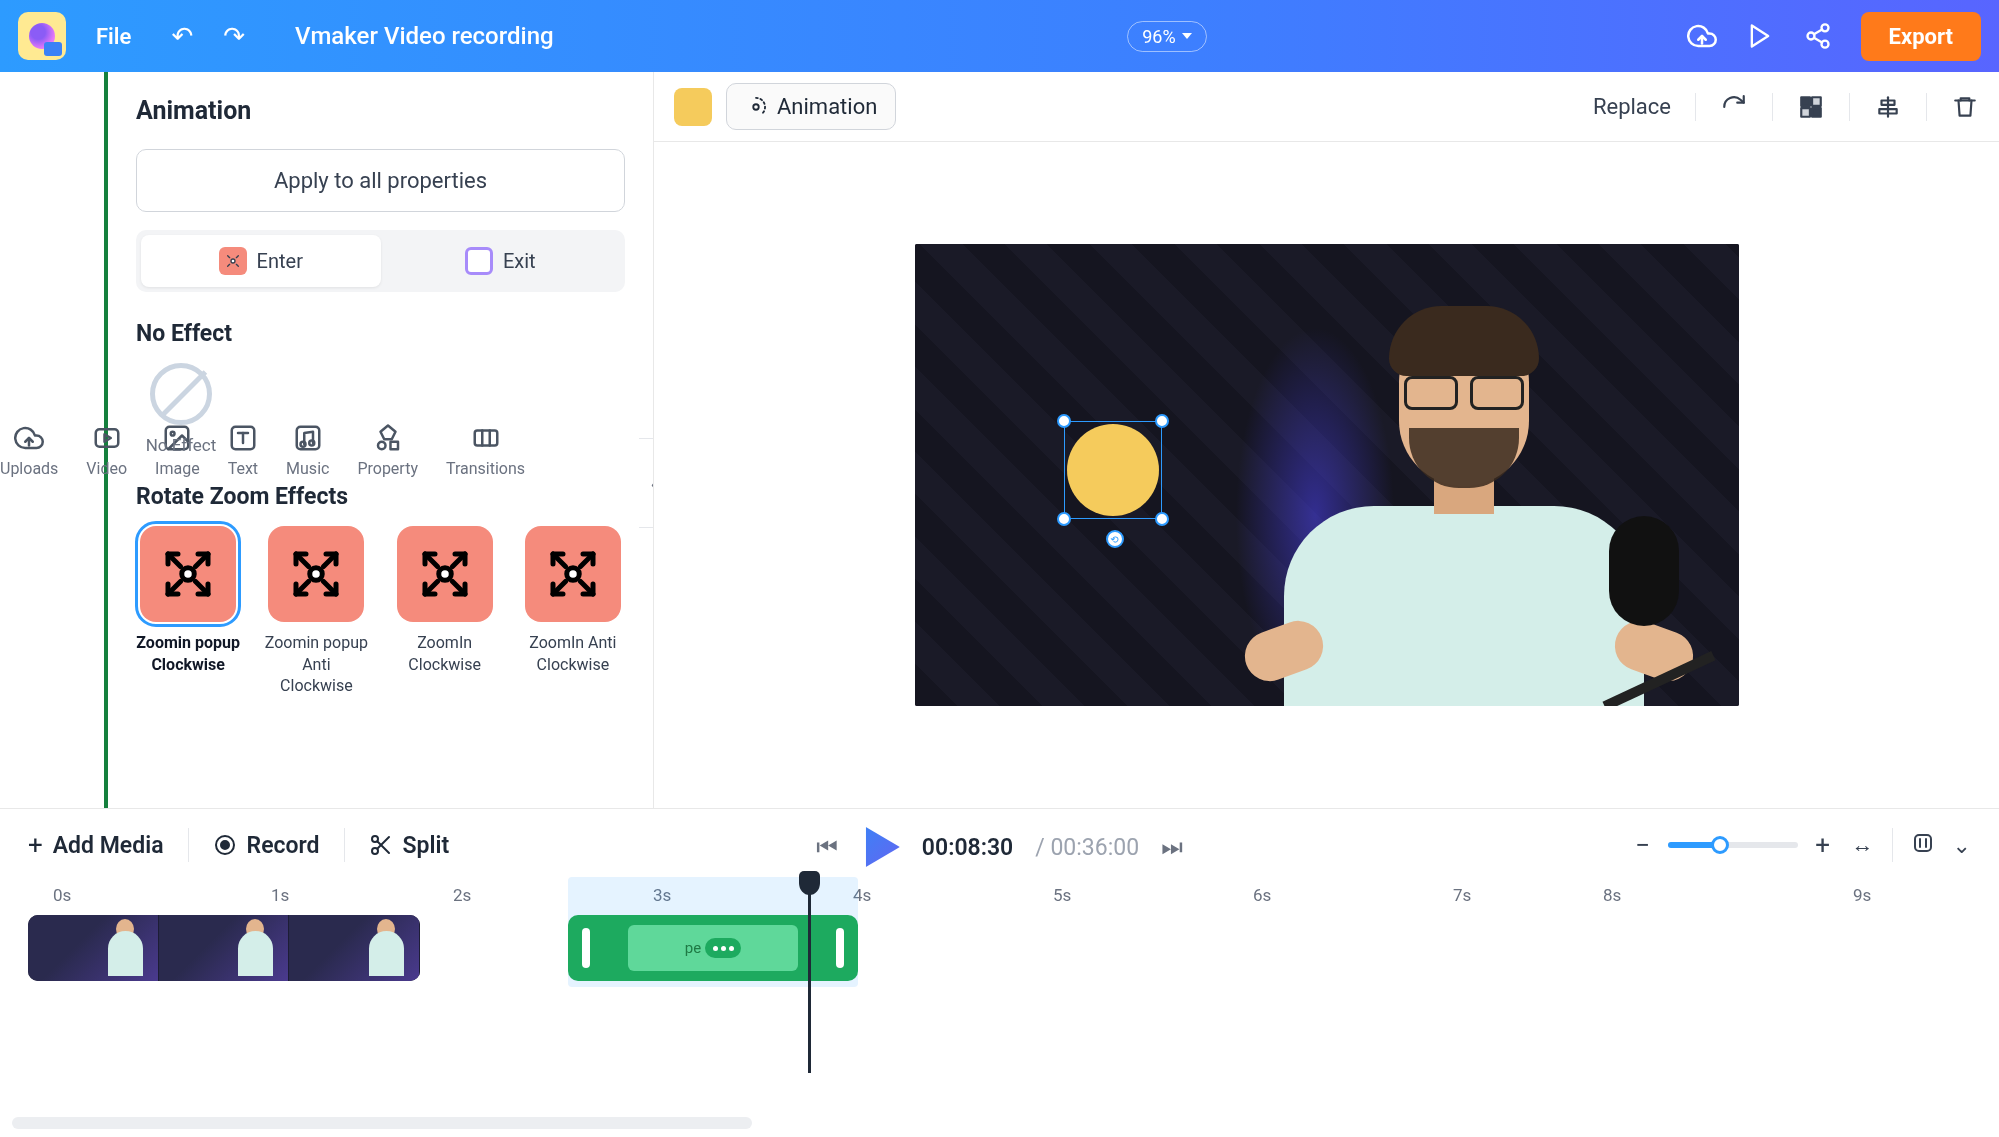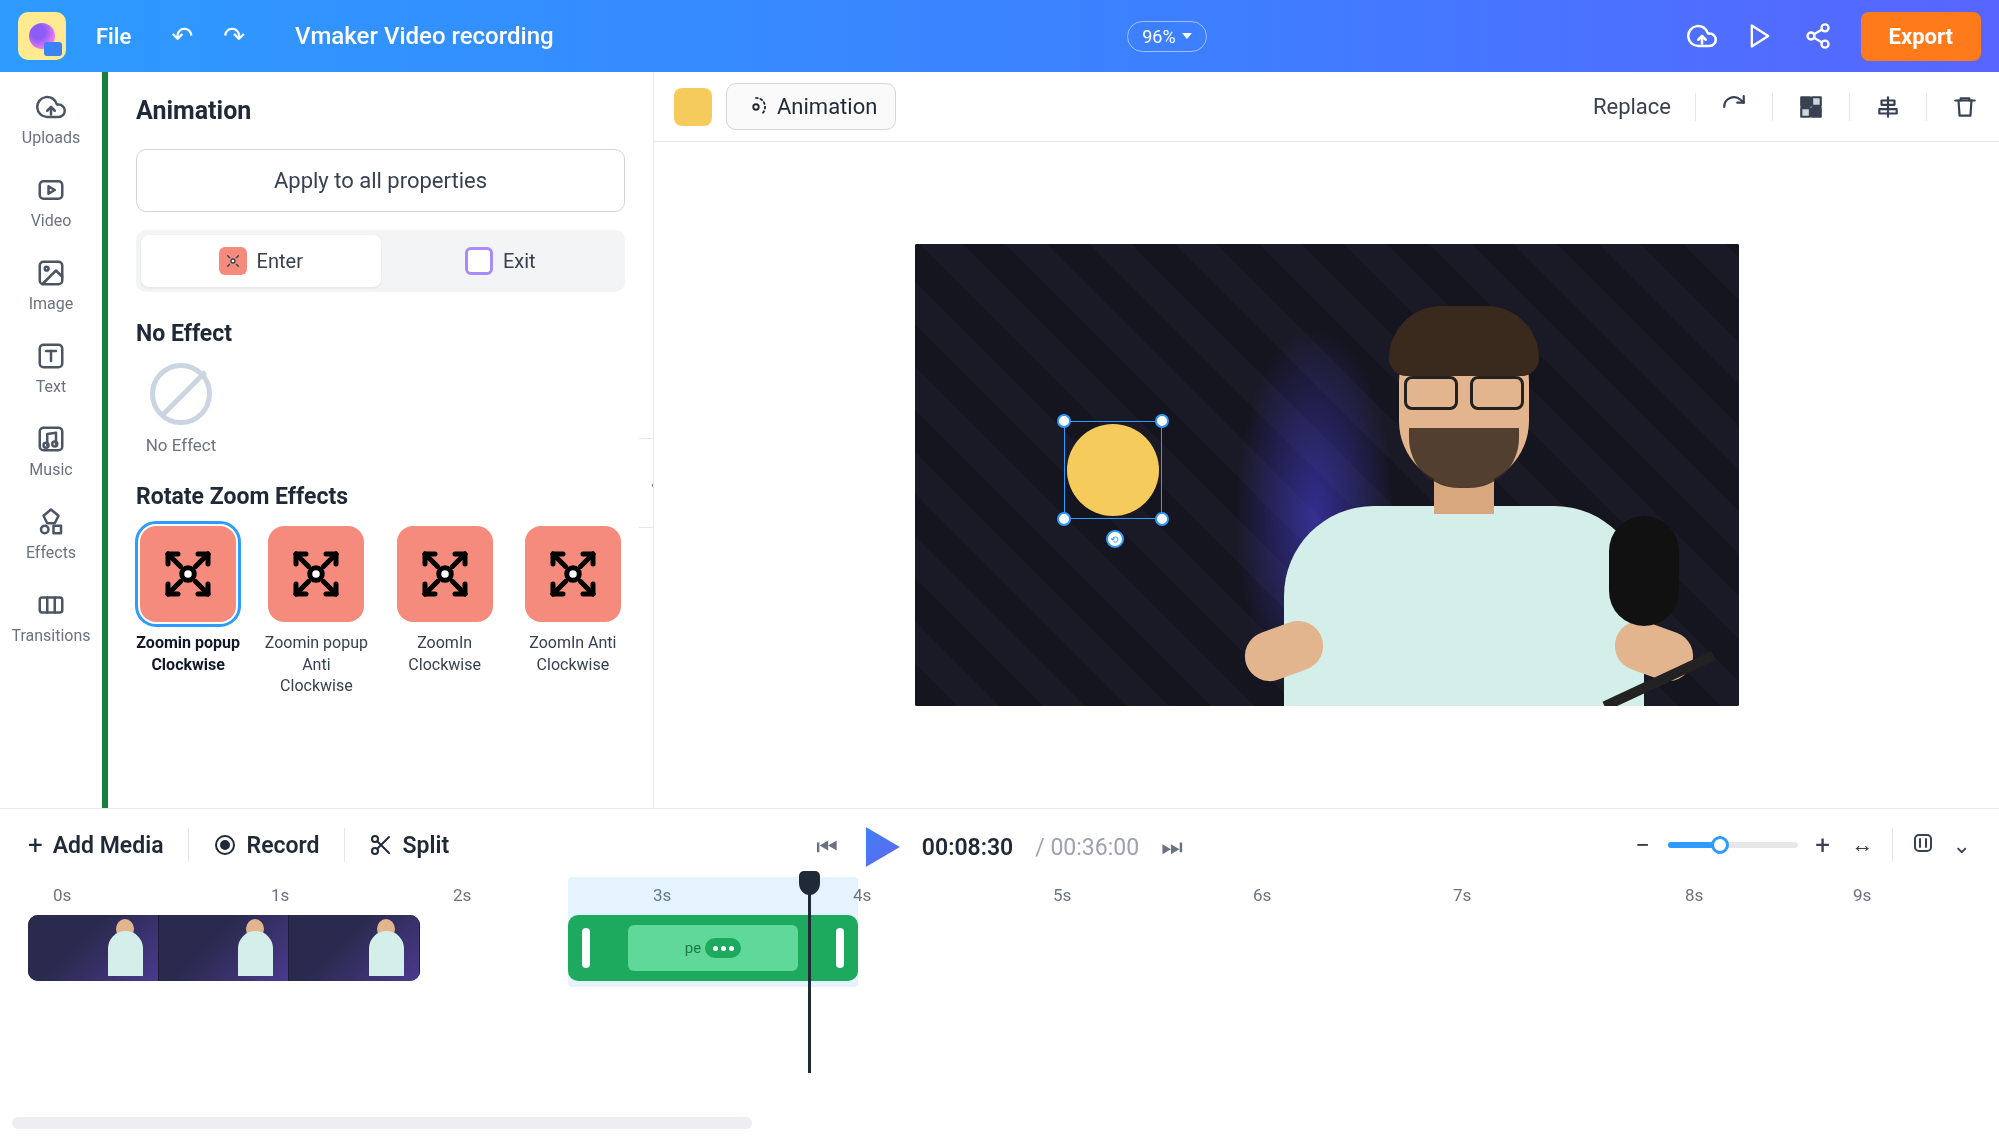--- a/index.html
+++ b/index.html
@@ -13,21 +13,21 @@
 .undo-redo { display: flex; gap: 30px; margin-right: 50px; }
 .undo-redo span { font-size: 26px; cursor: pointer; }
 .title { font-size: 24px; font-weight: 500; flex: 1; }
 .zoom-badge { border: 1.5px solid rgba(255,255,255,0.5); border-radius: 18px; padding: 4px 14px; font-size: 18px; margin-right: 480px; display: flex; align-items: center; gap: 6px; cursor: pointer; }
 .zoom-badge::after { content: ''; border-left: 5px solid transparent; border-right: 5px solid transparent; border-top: 6px solid #fff; }
 .top-actions { display: flex; align-items: center; gap: 28px; }
 .top-icon { width: 30px; height: 30px; cursor: pointer; display: flex; align-items: center; justify-content: center; }
 .export-btn { background: #FF7A1A; color: #fff; padding: 12px 28px; border-radius: 8px; font-size: 22px; font-weight: 700; cursor: pointer; }
 
 .main { display: flex; height: 736px; }
-.sidebar { width: 108px; border-right: 6px solid #15803d; display: flex; flex-direction: column; align-items: center; padding-top: 20px; gap: 28px; }
+.sidebar { width: 108px; border-right: 4px solid #15803d; display: flex; align-items: center; padding-top: 20px; gap: 28px; }
 .sidebar-item { display: flex; flex-direction: column; align-items: center; gap: 6px; cursor: pointer; color: #6b7280; }
 .sidebar-item svg { width: 30px; height: 30px; stroke: #4b5563; }
 .sidebar-item span { font-size: 16px; }
 
 .panel { width: 546px; border-right: 1px solid #e8e8e8; padding: 24px 28px; overflow-y: auto; position: relative; }
 .panel-title { font-size: 25px; font-weight: 700; color: #1f2937; margin-bottom: 24px; }
 .apply-all { width: 100%; border: 1px solid #d1d5db; background: #fff; border-radius: 10px; padding: 18px; font-size: 22px; color: #374151; cursor: pointer; margin-bottom: 18px; }
 .enter-exit { display: flex; background: #f3f4f6; border-radius: 10px; padding: 5px; margin-bottom: 28px; }
 .enter-exit .seg { flex: 1; display: flex; align-items: center; justify-content: center; gap: 10px; padding: 12px; border-radius: 8px; font-size: 20px; color: #374151; cursor: pointer; }
 .enter-exit .seg.active { background: #fff; box-shadow: 0 1px 3px rgba(0,0,0,0.08); }
@@ -201,21 +201,21 @@
           <circle cx="15" cy="16" r="2"></circle>
         </svg>
       <span>Music</span>
     </div>
     <div class="sidebar-item">
       <svg viewBox="0 0 24 24">
           <polygon points="12 2 18 7 15 13 9 13 6 7 12 2"></polygon>
           <circle cx="7" cy="18" r="3"></circle>
           <rect x="14" y="15" width="6" height="6"></rect>
         </svg>
-      <span>Effects</span>
+      <span>Property</span>
     </div>
     <div class="sidebar-item">
       <svg viewBox="0 0 24 24">
           <rect x="3" y="6" width="18" height="12" rx="2"></rect>
           <line x1="9" y1="6" x2="9" y2="18"></line>
           <line x1="15" y1="6" x2="15" y2="18"></line>
         </svg>
       <span>Transitions</span>
     </div>
   </div>
@@ -428,21 +428,21 @@
 
   <div class="ruler">
     <span class="ruler-tick" style="left:0px">0s</span>
     <span class="ruler-tick" style="left:218px">1s</span>
     <span class="ruler-tick" style="left:400px">2s</span>
     <span class="ruler-tick" style="left:600px">3s</span>
     <span class="ruler-tick" style="left:800px">4s</span>
     <span class="ruler-tick" style="left:1000px">5s</span>
     <span class="ruler-tick" style="left:1200px">6s</span>
     <span class="ruler-tick" style="left:1400px">7s</span>
-    <span class="ruler-tick" style="left:1632px">8s</span>
+    <span class="ruler-tick" style="left:1550px">8s</span>
     <span class="ruler-tick" style="left:1800px">9s</span>
   </div>
 
   <div class="tracks">
     <div class="selection-range"></div>
     <div class="clip-video">
       <div class="thumb"></div>
       <div class="thumb"></div>
       <div class="thumb"></div>
     </div>

